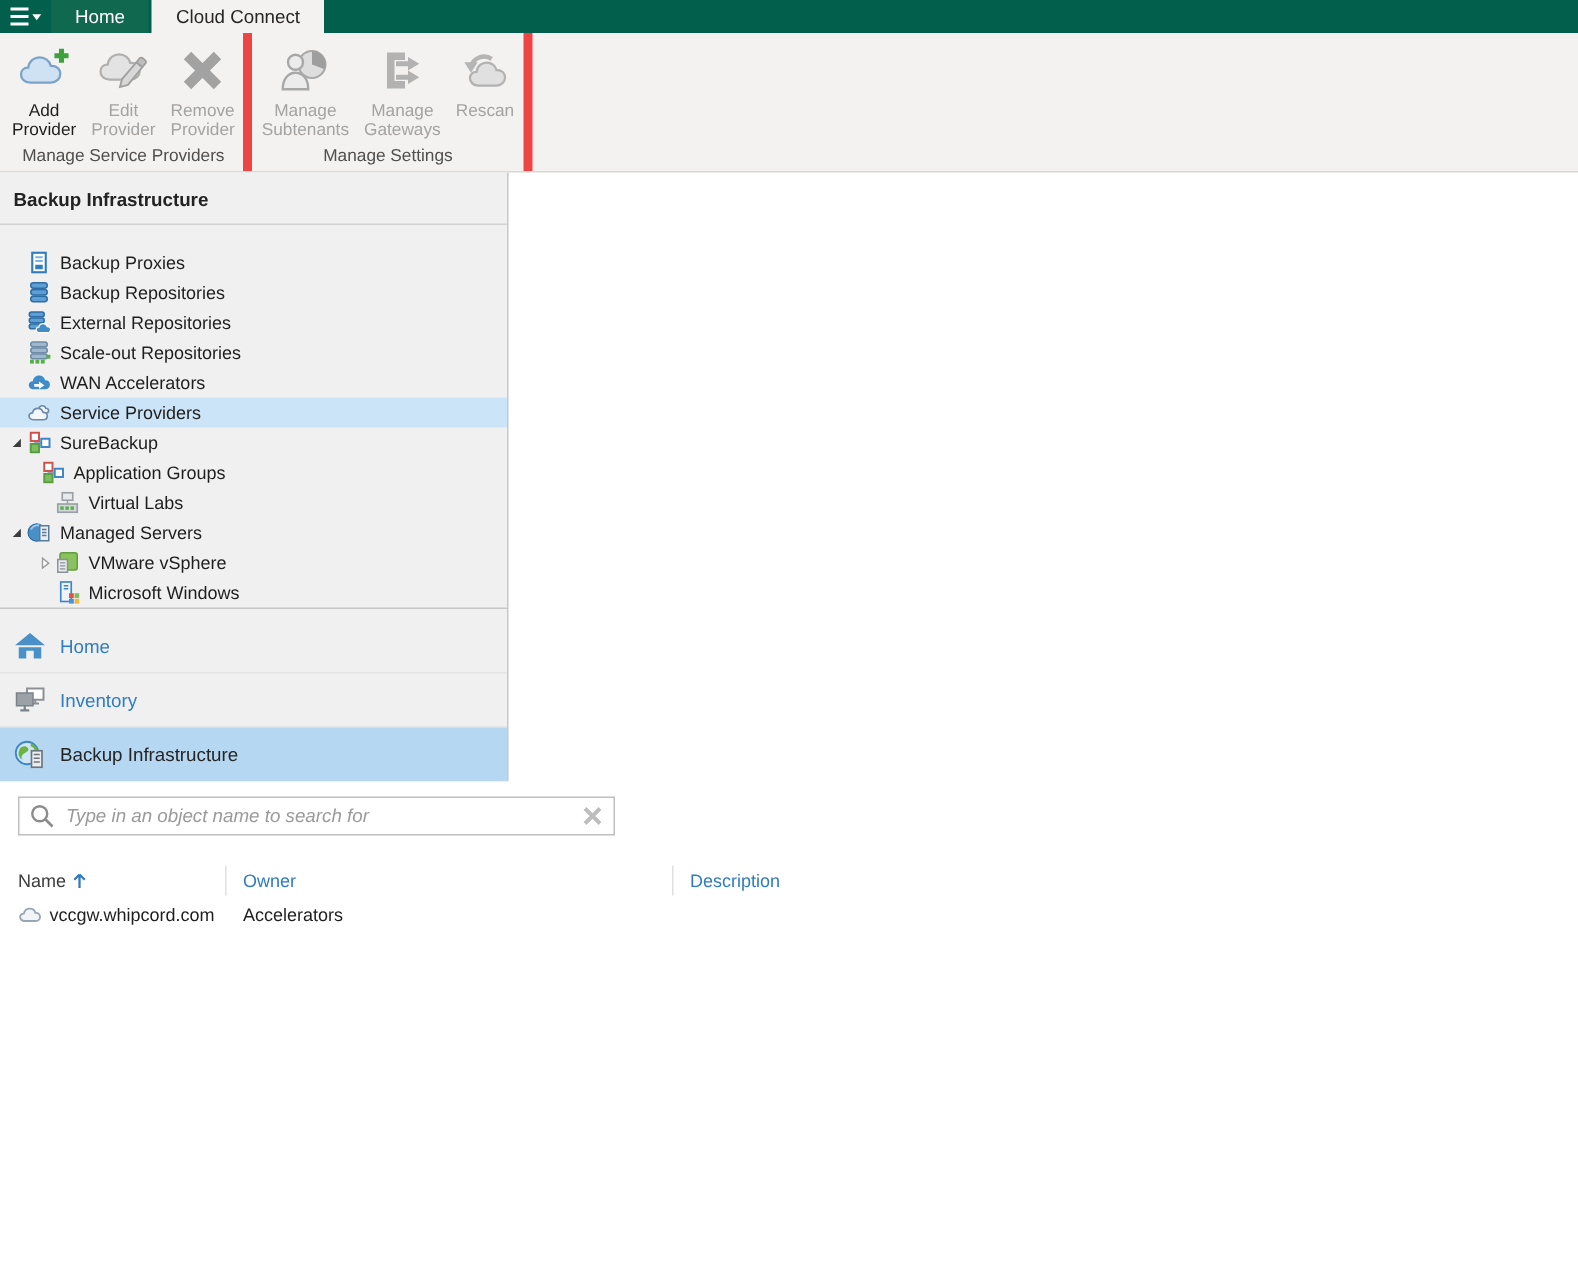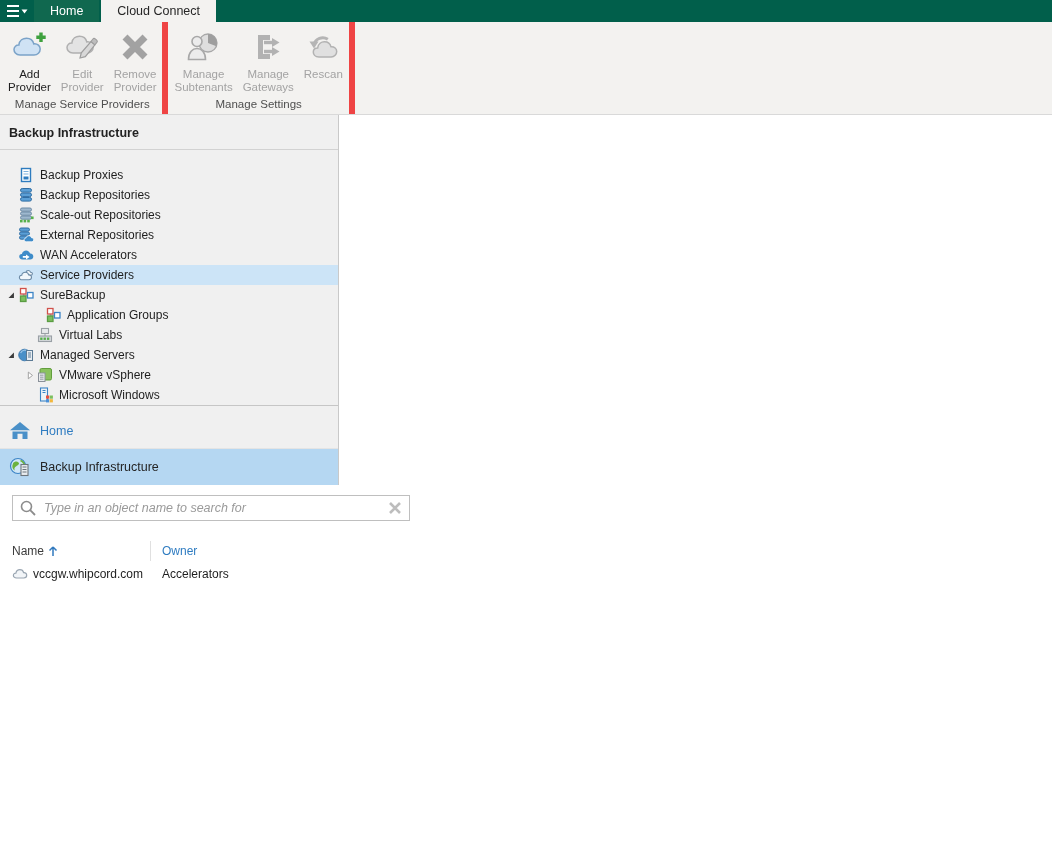--- a/index.html
+++ b/index.html
@@ -209,53 +209,53 @@
                 <rect x="2.5" y="10.5" width="11" height="3.6" rx="1.8"></rect>
               </g>
             </svg>
           </span>
           <span class="tree-label">Backup Repositories</span>
         </div>
         <div class="tree-row" style="padding-left: 4px;">
           <span class="expander"></span>
           <span class="ico tree-ico">
             <svg viewBox="0 0 16 16">
+              <g fill="#5b9fd6" stroke="#2e6da4" stroke-width="1">
+                <rect x="1.5" y="1" width="10" height="3.2" rx="1.6"></rect>
+                <rect x="1.5" y="5" width="10" height="3.2" rx="1.6"></rect>
+                <rect x="1.5" y="9" width="10" height="3.2" rx="1.6"></rect>
+              </g>
+              <path d="M8.5 14.8 C6.8 14.8 6.1 13.6 6.1 12.8 C6.1 11.7 7 11 7.9 11.1 C8.2 9.5 9.5 8.7 10.8 8.7 C12.1 8.7 13.2 9.5 13.5 10.7 C14.8 10.6 15.7 11.5 15.7 12.6 C15.7 13.8 14.8 14.8 13.6 14.8 Z" fill="#3f8cc9" stroke="#fff" stroke-width="0.8"></path>
+            </svg>
+          </span>
+          <span class="tree-label">External Repositories</span>
+        </div>
+        <div class="tree-row" style="padding-left: 4px;">
+          <span class="expander"></span>
+          <span class="ico tree-ico">
+            <svg viewBox="0 0 16 16">
               <g fill="#9fb8ce" stroke="#6d8ba6" stroke-width="1">
                 <rect x="2.5" y="1" width="11" height="3.2" rx="1.6"></rect>
                 <rect x="2.5" y="5" width="11" height="3.2" rx="1.6"></rect>
                 <rect x="2.5" y="9" width="11" height="3.2" rx="1.6"></rect>
               </g>
               <g fill="#56b04a">
                 <rect x="2" y="12.8" width="2.6" height="2.6"></rect>
                 <rect x="5.6" y="12.8" width="2.6" height="2.6"></rect>
                 <rect x="9.2" y="12.8" width="2.6" height="2.6"></rect>
                 <rect x="13" y="9.5" width="2.6" height="2.6"></rect>
               </g>
             </svg>
           </span>
           <span class="tree-label">Scale-out Repositories</span>
         </div>
         <div class="tree-row" style="padding-left: 4px;">
           <span class="expander"></span>
           <span class="ico tree-ico">
             <svg viewBox="0 0 16 16">
-              <g fill="#5b9fd6" stroke="#2e6da4" stroke-width="1">
-                <rect x="1.5" y="1" width="10" height="3.2" rx="1.6"></rect>
-                <rect x="1.5" y="5" width="10" height="3.2" rx="1.6"></rect>
-                <rect x="1.5" y="9" width="10" height="3.2" rx="1.6"></rect>
-              </g>
-              <path d="M8.5 14.8 C6.8 14.8 6.1 13.6 6.1 12.8 C6.1 11.7 7 11 7.9 11.1 C8.2 9.5 9.5 8.7 10.8 8.7 C12.1 8.7 13.2 9.5 13.5 10.7 C14.8 10.6 15.7 11.5 15.7 12.6 C15.7 13.8 14.8 14.8 13.6 14.8 Z" fill="#3f8cc9" stroke="#fff" stroke-width="0.8"></path>
-            </svg>
-          </span>
-          <span class="tree-label">External Repositories</span>
-        </div>
-        <div class="tree-row" style="padding-left: 4px;">
-          <span class="expander"></span>
-          <span class="ico tree-ico">
-            <svg viewBox="0 0 16 16">
               <path d="M4.5 12.5 C2.2 12.5 1.2 10.9 1.2 9.6 C1.2 8 2.5 7 3.9 7.1 C4.3 4.6 6.2 3.4 8.1 3.4 C10 3.4 11.7 4.7 12.1 6.6 C14.1 6.4 15.3 7.8 15.3 9.5 C15.3 11.2 14 12.5 12.2 12.5 Z" fill="#3f8cc9"></path>
               <path d="M4.8 9 h3.2 V7.4 l3.6 2.5 -3.6 2.5 V10.8 H4.8 Z" fill="#fff"></path>
             </svg>
           </span>
           <span class="tree-label">WAN Accelerators</span>
         </div>
         <div class="tree-row selected" style="padding-left: 4px;">
           <span class="expander"></span>
           <span class="ico tree-ico">
             <svg viewBox="0 0 16 16">
@@ -274,21 +274,21 @@
           <span class="ico tree-ico">
             <svg viewBox="0 0 16 16">
               <path d="M5.3 7 V9 M5.3 8.2 H9.5" stroke="#9aa0a6" stroke-width="1" fill="none"></path>
               <rect x="2.5" y="1.5" width="5.5" height="5.5" fill="#fff" stroke="#d0504a" stroke-width="1.3"></rect>
               <rect x="2.5" y="9" width="5.5" height="5.5" fill="#7cbf5e" stroke="#5a9c42" stroke-width="1.3"></rect>
               <rect x="9.5" y="5.5" width="5.5" height="5.5" fill="#fff" stroke="#3d85c6" stroke-width="1.3"></rect>
             </svg>
           </span>
           <span class="tree-label">SureBackup</span>
         </div>
-        <div class="tree-row" style="padding-left: 31px;">
+        <div class="tree-row" style="padding-left: 13px;">
           <span class="expander"></span>
           <span class="ico tree-ico">
             <svg viewBox="0 0 16 16">
               <path d="M5.3 7 V9 M5.3 8.2 H9.5" stroke="#9aa0a6" stroke-width="1" fill="none"></path>
               <rect x="2.5" y="1.5" width="5.5" height="5.5" fill="#fff" stroke="#d0504a" stroke-width="1.3"></rect>
               <rect x="2.5" y="9" width="5.5" height="5.5" fill="#7cbf5e" stroke="#5a9c42" stroke-width="1.3"></rect>
               <rect x="9.5" y="5.5" width="5.5" height="5.5" fill="#fff" stroke="#3d85c6" stroke-width="1.3"></rect>
             </svg>
           </span>
           <span class="tree-label">Application Groups</span>
@@ -359,20 +359,31 @@
     <div id="nav">
         <div class="nav-item">
           <span class="ico nav-ico">
             <svg viewBox="0 0 22 22">
               <path d="M11 2 L21 10.2 H1 Z" fill="#4a90c8"></path>
               <path d="M3.5 11.5 H18.5 V19 H13.5 V13.8 H8.5 V19 H3.5 Z" fill="#4a90c8"></path>
             </svg>
           </span>
           <span class="nav-label">Home</span>
         </div>
+        <div class="nav-item">
+          <span class="ico nav-ico">
+            <svg viewBox="0 0 22 22">
+              <rect x="9" y="3" width="11" height="7.5" fill="#fff" stroke="#8a9096" stroke-width="1.3"></rect>
+              <path d="M14.5 10.5 v2.5 M12 13 h5" stroke="#8a9096" stroke-width="1.3"></path>
+              <rect x="2" y="6" width="11" height="8.5" fill="#9aa1a7" stroke="#7b838a" stroke-width="1"></rect>
+              <path d="M7.5 14.5 v2.5 M4.5 17.5 h6" stroke="#7b838a" stroke-width="1.5"></path>
+            </svg>
+          </span>
+          <span class="nav-label">Inventory</span>
+        </div>
         <div class="nav-item selected">
           <span class="ico nav-ico">
             <svg viewBox="0 0 22 22">
               <circle cx="9" cy="10" r="7.5" fill="#cfe6f7" stroke="#3d85c6" stroke-width="1.2"></circle>
               <path d="M4.2 7 C6 5 8.2 5 9.5 6.5 C11 8.2 8.8 9.2 7.3 10.2 C5.8 11.2 4.6 12.6 6 14.6 C4 13.6 3 11.5 3.4 9.4 Z" fill="#6cb33f"></path>
               <path d="M11.5 4.5 c2.2 0.8 3.8 2.8 4 5" stroke="#6cb33f" stroke-width="1.8" fill="none"></path>
               <rect x="12" y="8.5" width="7" height="11" fill="#e9edf0" stroke="#6d757c" stroke-width="1.1"></rect>
               <path d="M13.5 11 h4 M13.5 13.5 h4 M13.5 16 h4" stroke="#6d757c" stroke-width="1"></path>
             </svg>
           </span>
@@ -402,20 +413,23 @@
         <div class="th th-0">
           <span>Name</span>
           <span class="ico sort-ico">
             <svg width="10" height="12" viewBox="0 0 10 12">
               <path d="M5 11 V2 M5 2 L1.5 5.5 M5 2 L8.5 5.5" stroke="#3179be" stroke-width="1.5" fill="none"></path>
             </svg>
           </span>
         </div>
         <div class="th th-1">
           <span>Owner</span>
+        </div>
+        <div class="th th-2">
+          <span>Description</span>
         </div>
       </div>
     <div id="table-body">
         <div class="table-row">
           <div class="td td-0">
             <span class="ico row-ico">
               <svg width="16" height="16" viewBox="0 0 16 16">
                 <path d="M4.6 12 C2.4 12 1.4 10.6 1.4 9.4 C1.4 7.9 2.6 7 3.9 7.1 C4.3 4.8 6.1 3.7 7.9 3.7 C9.7 3.7 11.2 4.8 11.6 6.6 C13.5 6.4 14.7 7.7 14.7 9.3 C14.7 10.8 13.5 12 11.8 12 Z" fill="#f2f5f8" stroke="#99a5b1" stroke-width="1.2"></path>
               </svg>
             </span>

